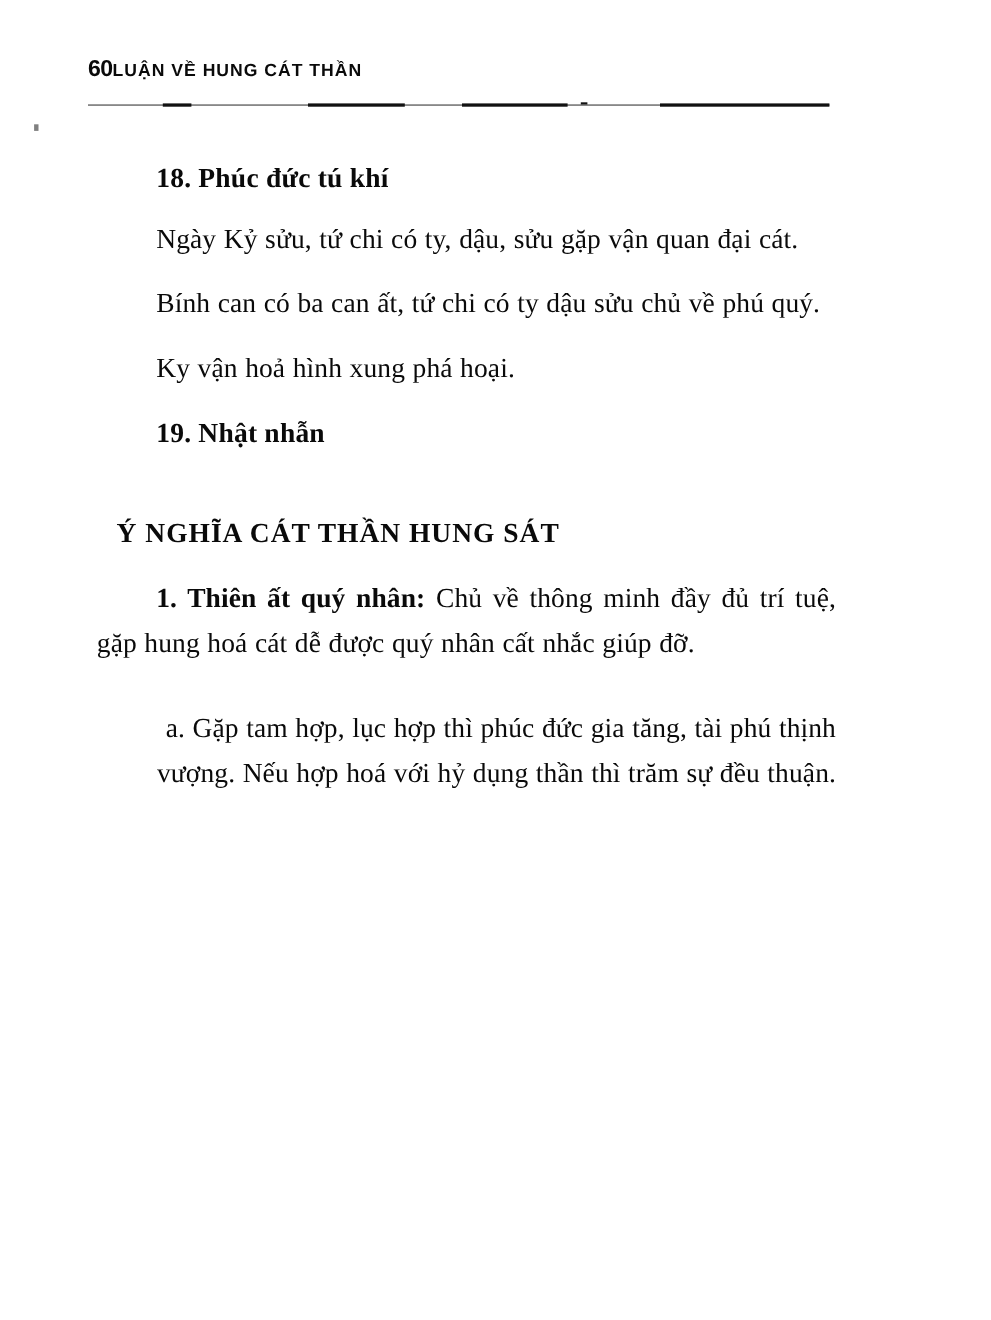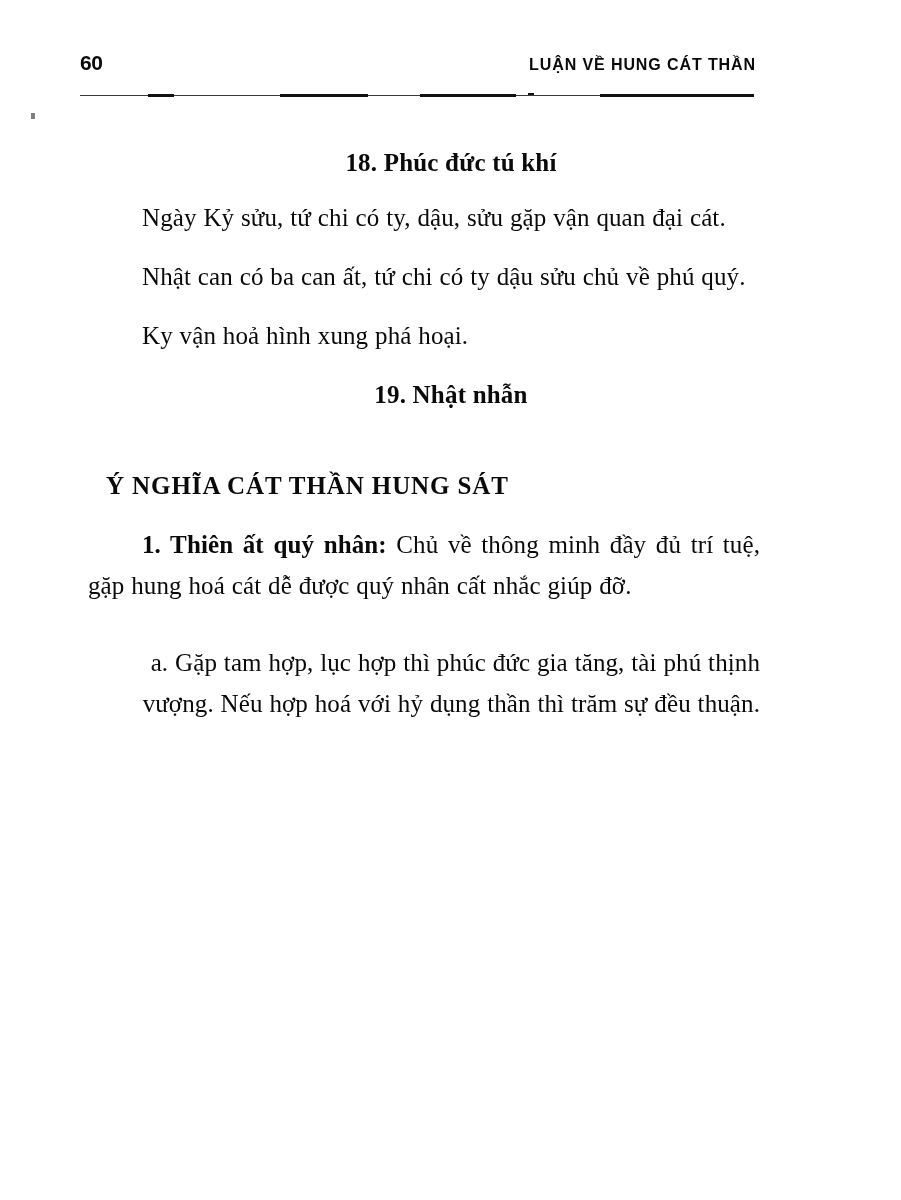--- a/index.html
+++ b/index.html
@@ -21,21 +21,20 @@
 
   
   .header {
     position: absolute;
     left: 80px;
     top: 52px;
     width: 676px;
     height: 36px;
     display: flex;
     align-items: baseline;
-    justify-content: space-between;
   }
   .folio {
     font-family: "Liberation Sans", "DejaVu Sans", sans-serif;
     font-size: 21px;
     font-weight: 700;
     letter-spacing: -0.5px;
     line-height: 1;
   }
   .running-title {
     font-family: "Liberation Sans", "DejaVu Sans", sans-serif;
@@ -106,21 +105,20 @@
   .gap-md { height: 18px; }
   .gap-lg { height: 36px; }
 
   h2.section-num {
     margin: 0;
     font-size: 25px;
     line-height: 41px;
     font-weight: 700;
     text-indent: 54px;
     letter-spacing: 0.2px;
-    text-align: center;
   }
   h2.section-center {
     margin: 0;
     font-size: 25px;
     line-height: 41px;
     font-weight: 700;
     text-align: left;
     text-indent: 0;
     letter-spacing: 0.9px;
     padding-left: 18px;
@@ -156,21 +154,21 @@
     <div class="gap-md"></div>
 
     <h2 class="section-num">18. Phúc đức tú khí</h2>
 
     <div class="gap-sm"></div>
 
     <p class="para">Ngày Kỷ sửu, tứ chi có ty, dậu, sửu gặp vận quan đại cát.</p>
 
     <div class="gap-md"></div>
 
-    <p class="para">Nhật can có ba can ất, tứ chi có ty dậu sửu chủ về phú quý.</p>
+    <p class="para">Bính can có ba can ất, tứ chi có ty dậu sửu chủ về phú quý.</p>
 
     <div class="gap-md"></div>
 
     <p class="para">Ky vận hoả hình xung phá hoại.</p>
 
     <div class="gap-md"></div>
 
     <h2 class="section-num">19. Nhật nhẫn</h2>
 
     <div class="gap-sm"></div>

